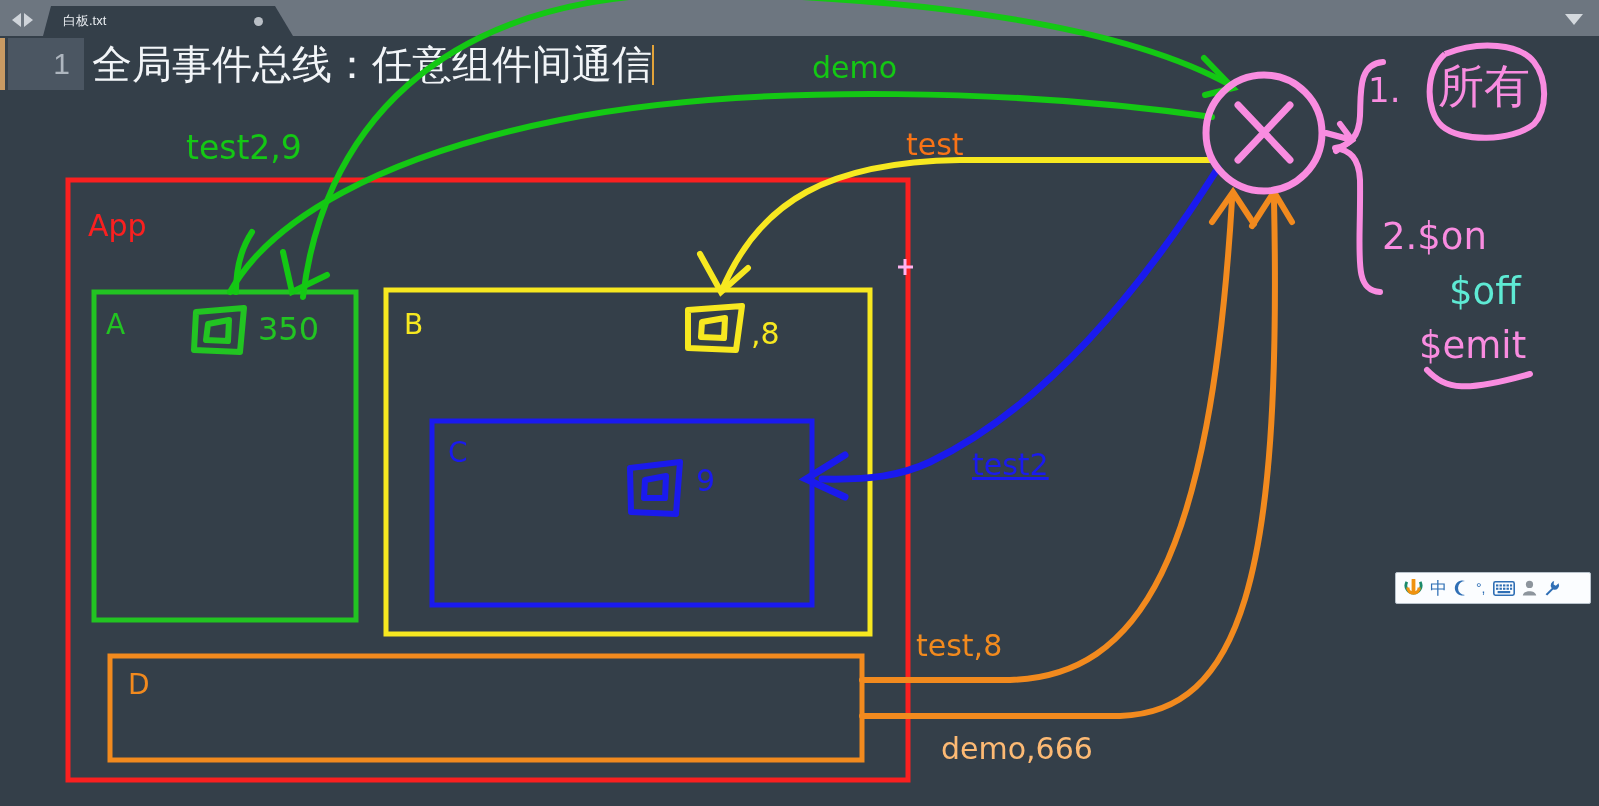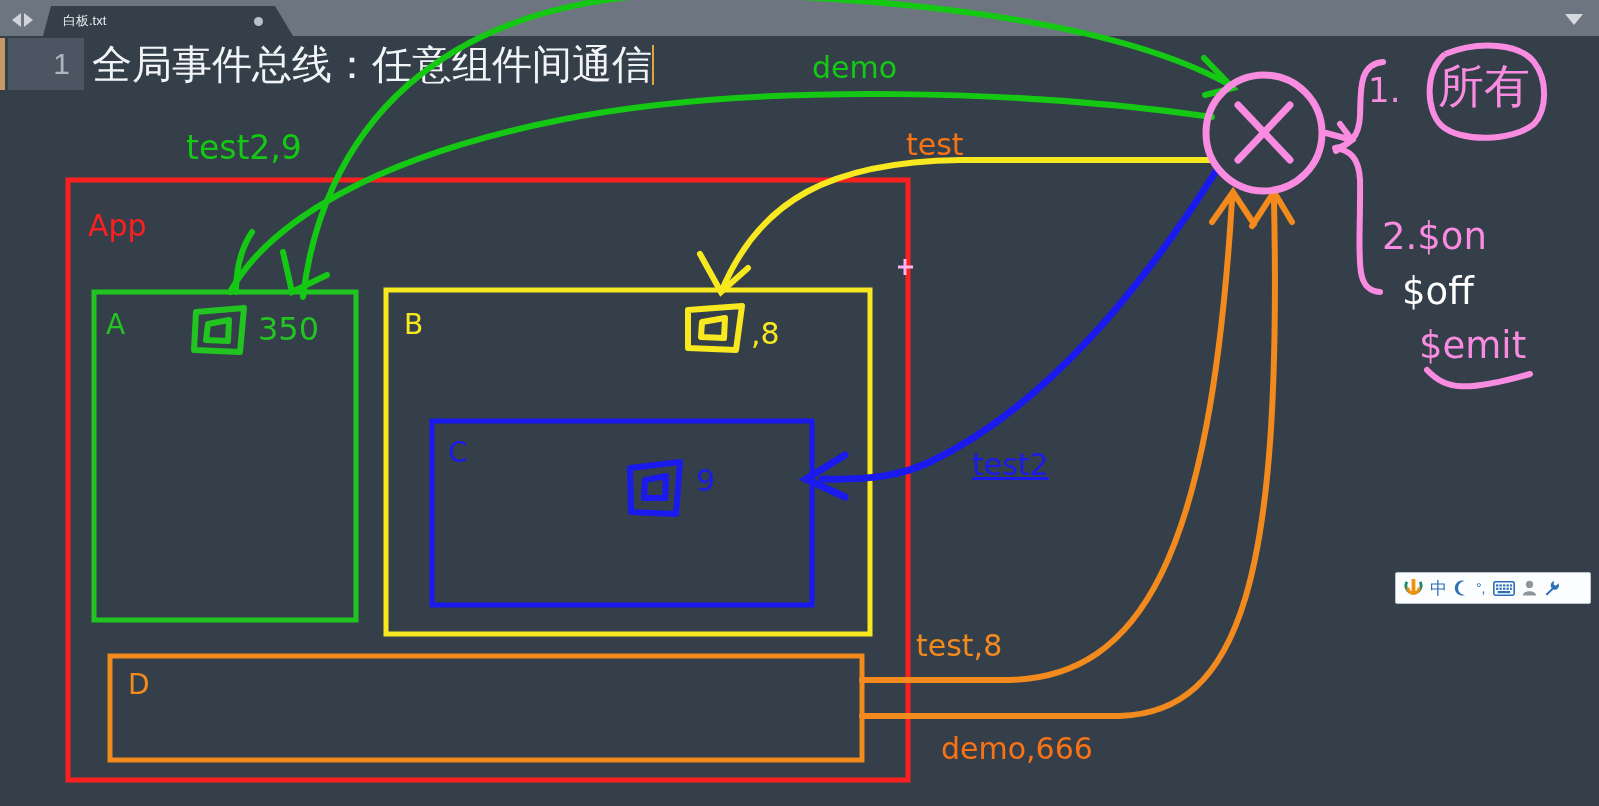--- a/index.html
+++ b/index.html
@@ -144,26 +144,26 @@
 
   <div class="lbl" style="left:258px; top:310px; color:#22c422; font-size:32px;">350</div>
   <div class="lbl" style="left:751px; top:316px; color:#f7e820; font-size:30px;">,8</div>
   <div class="lbl" style="left:696px; top:463px; color:#1a1aee; font-size:30px;">9</div>
 
   <div class="lbl" style="left:812px; top:50px; color:#14c814; font-size:30px;">demo</div>
   <div class="lbl" style="left:186px; top:128px; color:#14c814; font-size:33px;">test2,9</div>
   <div class="lbl" style="left:869px; top:127px; color:#f97316; font-size:30px;margin-left:37px;">test</div>
   <div class="lbl" style="left:972px; top:447px; color:#1a1aee; font-size:30px;text-decoration:underline;">test2</div>
   <div class="lbl" style="left:916px; top:628px; color:#f28a1e; font-size:30px;">test,8</div>
-  <div class="lbl" style="left:941px; top:731px; color:#f97316; font-size:30px;">demo,666</div>
+  <div class="lbl" style="left:941px; top:731px; color:#fdba74; font-size:30px;">demo,666</div>
 
   <div class="lbl" style="left:1368px; top:70px; color:#f98ce0; font-size:34px;">1.</div>
   <div class="lbl" style="left:1438px; top:56px; color:#f98ce0; font-size:46px; font-family:Liberation Sans, sans-serif;">所有</div>
   <div class="lbl" style="left:1382px; top:215px; color:#f98ce0; font-size:37px;">2.$on</div>
-  <div class="lbl" style="left:1402px; top:270px; color:#ffffff; font-size:37px;">$off</div>
+  <div class="lbl" style="left:1449px; top:270px; color:#5eead4; font-size:37px;">$off</div>
   <div class="lbl" style="left:1419px; top:324px; color:#f98ce0; font-size:37px;">$emit</div>
 
   <div class="ime">
     <span class="ime-ico">
       <svg width="19" height="19" viewBox="0 0 20 20">
         <path d="M3 3 A8 8 0 1 0 17 3" fill="none" stroke="#1a8a6a" stroke-width="3"></path>
         <path d="M10 1 L10 13" stroke="#f0920f" stroke-width="4" stroke-linecap="round"></path>
         <path d="M4 9 A6 6 0 0 0 16 9" fill="none" stroke="#f0920f" stroke-width="3.4"></path>
       </svg>
     </span>

